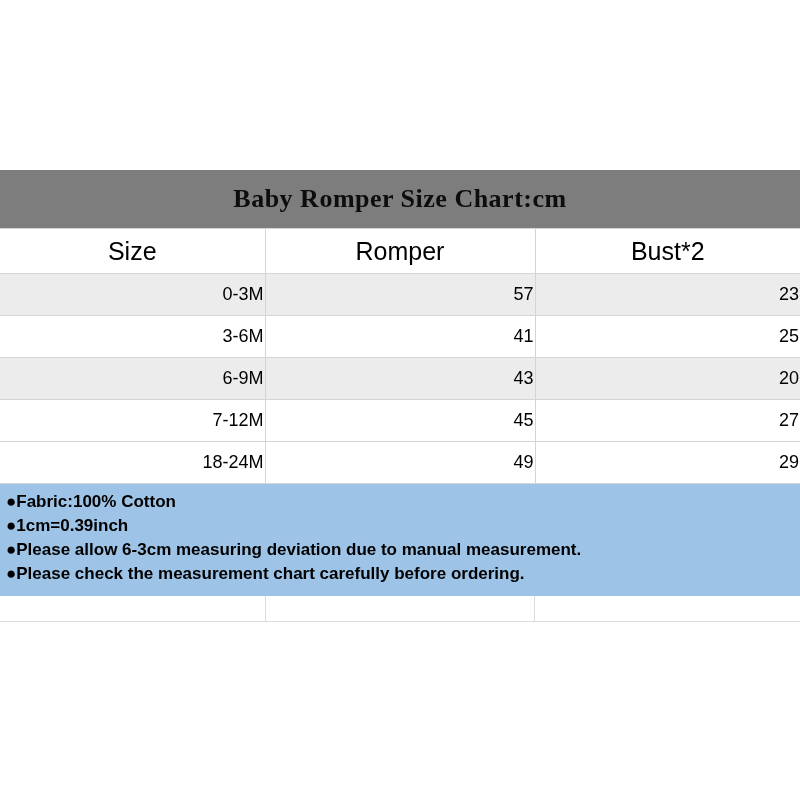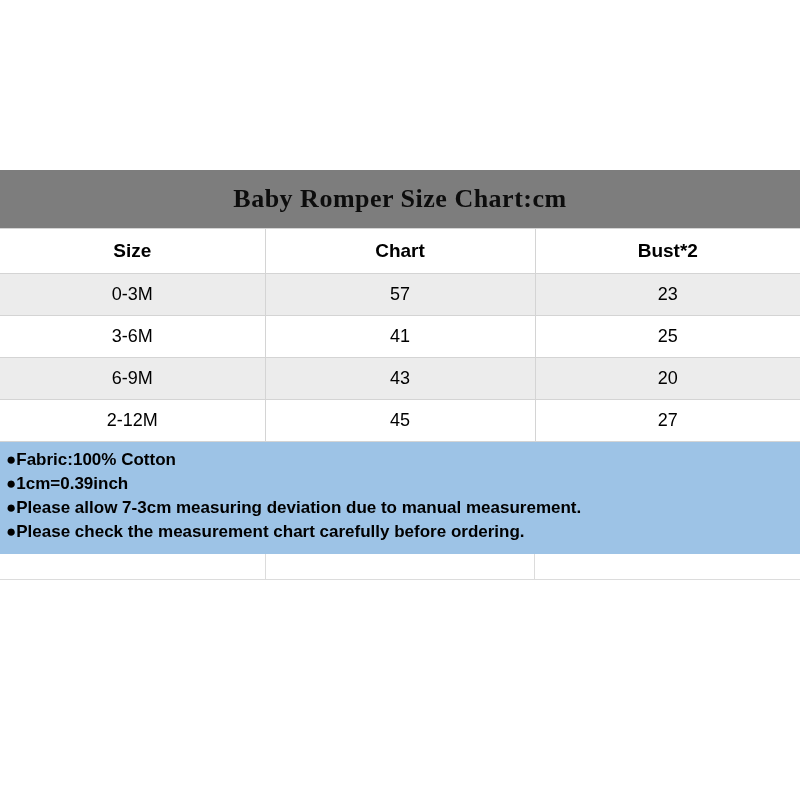--- a/index.html
+++ b/index.html
@@ -31,30 +31,30 @@
   table.size-table {
     width: 800px;
     border-collapse: collapse;
     table-layout: fixed;
   }
   table.size-table col.c1 { width: 265px; }
   table.size-table col.c2 { width: 270px; }
   table.size-table col.c3 { width: 265px; }
   table.size-table th {
     height: 42px;
-    font-size: 19px;
-    font-weight: bold;
+    font-size: 25px;
+    font-weight: normal;
     text-align: center;
     background: #ffffff;
     border: 1px solid #d4d4d4;
   }
   table.size-table td {
     height: 39px;
     font-size: 18px;
-    text-align: center;
+    text-align: right;
     border: 1px solid #d4d4d4;
     background: #ffffff;
   }
   table.size-table th:first-child,
   table.size-table td:first-child { border-left: none; }
   table.size-table th:last-child,
   table.size-table td:last-child { border-right: none; }
   tr.alt td { background: #ececec; }
   .notes {
     background: #9dc3e6;
@@ -88,52 +88,57 @@
 
   <table class="size-table">
     <colgroup>
         <col class="c1">
         <col class="c2">
         <col class="c3">
       </colgroup>
     <thead>
       <tr>
         <th>Size</th>
-        <th>Chart</th>
+        <th>Romper</th>
         <th>Bust*2</th>
       </tr>
     </thead>
     <tbody>
       <tr class="alt">
         <td>0-3M</td>
         <td>57</td>
         <td>23</td>
       </tr>
       <tr>
         <td>3-6M</td>
         <td>41</td>
         <td>25</td>
       </tr>
       <tr class="alt">
         <td>6-9M</td>
         <td>43</td>
         <td>20</td>
       </tr>
       <tr>
-        <td>2-12M</td>
+        <td>7-12M</td>
         <td>45</td>
         <td>27</td>
+      </tr>
+      <tr>
+        <td>18-24M</td>
+        <td>49</td>
+        <td>29</td>
       </tr>
     </tbody>
   </table>
 
   <div class="notes">
     <div class="note">●Fabric:100% Cotton</div>
     <div class="note">●1cm=0.39inch</div>
-    <div class="note">●Please allow 7-3cm measuring deviation due to manual measurement.</div>
+    <div class="note">●Please allow 6-3cm measuring deviation due to manual measurement.</div>
     <div class="note">●Please check the measurement chart carefully before ordering.</div>
   </div>
 
   <div class="ghost-row">
     <div></div>
     <div class="mid"></div>
     <div></div>
   </div>
 
 </div>

